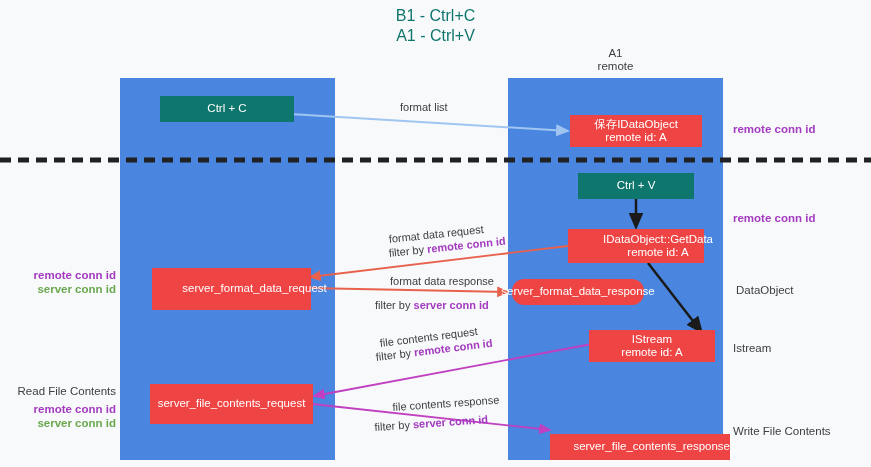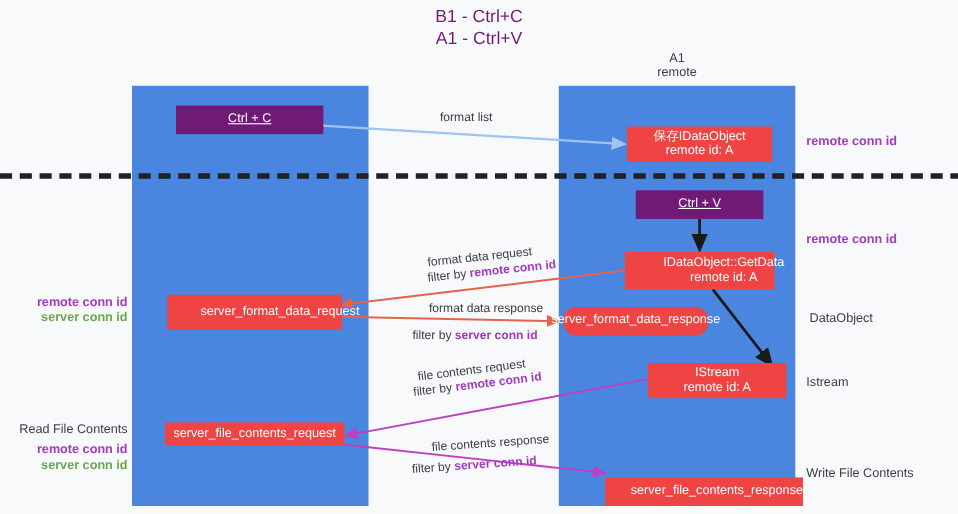--- a/index.html
+++ b/index.html
@@ -12,37 +12,37 @@
     -webkit-font-smoothing:antialiased;
   }
   #stage{position:absolute;left:0;top:0;width:871px;height:467px;}
 
   .lane{position:absolute;background:#4a86e0;}
   #lane-b1{left:120px;top:78px;width:215px;height:382px;}
   #lane-a1{left:508px;top:78px;width:215px;height:382px;}
 
   .title{
     position:absolute;left:0;top:6px;width:871px;
-    text-align:center;color:#701a75;font-size:16px;line-height:20px;
+    text-align:center;color:#0f766e;font-size:16px;line-height:20px;
   }
 
   .colhdr{
     position:absolute;text-align:center;color:#3c4043;
     font-size:11.5px;line-height:13px;
   }
   #hdr-b1{left:120px;top:47px;width:215px;}
   #hdr-a1{left:508px;top:47px;width:215px;}
   .colhdr .sub{display:block;}
 
   .node{
     position:absolute;box-sizing:border-box;
     display:flex;flex-direction:column;align-items:center;justify-content:center;
     color:#fff;font-size:11.5px;line-height:13.5px;text-align:center;
   }
-  .node.green{background:#701a75;text-decoration:underline;}
+  .node.green{background:#0f766e;}
   .node.orange{background:#ef4444;}
   .node .l2{display:block;}
 
   .side{
     position:absolute;font-size:11.5px;line-height:14px;
   }
   .side.dark{color:#3c4043;}
   .purple{color:#a33ac0;font-weight:bold;}
   .green-t{color:#6aa84f;font-weight:bold;}
 
@@ -117,34 +117,34 @@
 
   <div class="node green" style="left:578px;top:173px;width:116px;height:26px;">
     <span>Ctrl + V</span>
   </div>
 
   <div class="node orange" style="left:568px;top:229px;width:136px;height:34px;padding-left:44px;">
     <span>IDataObject::GetData</span>
     <span class="l2">remote id: A</span>
   </div>
 
-  <div class="node orange" style="left:152px;top:268px;width:159px;height:32px;padding-left:46px;">
+  <div class="node orange" style="left:152px;top:268px;width:159px;height:42px;padding-left:46px;">
     <span>server_format_data_request</span>
   </div>
 
   <div class="node orange" style="left:512px;top:279px;width:132px;height:26px;border-radius:12px;">
     <span>server_format_data_response</span>
   </div>
 
   <div class="node orange" style="left:589px;top:330px;width:126px;height:32px;">
     <span>IStream</span>
     <span class="l2">remote id: A</span>
   </div>
 
-  <div class="node orange" style="left:150px;top:384px;width:163px;height:21px;">
+  <div class="node orange" style="left:150px;top:384px;width:163px;height:40px;">
     <span>server_file_contents_request</span>
   </div>
 
   <div class="node orange" style="left:550px;top:434px;width:180px;height:26px;align-items:flex-end;">
     <span>server_file_contents_response</span>
   </div>
 
   <div class="midlbl" style="left:400px;top:100px;">format list</div>
 
   <div class="midlbl rot" style="left:388px;top:232px;transform:rotate(-6deg);">format data request</div>

